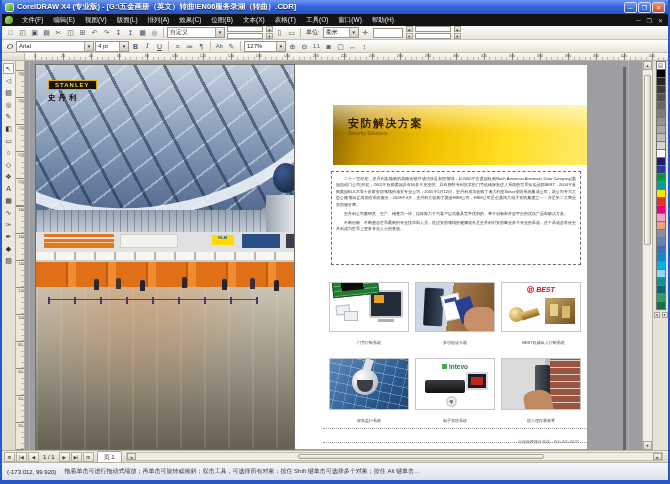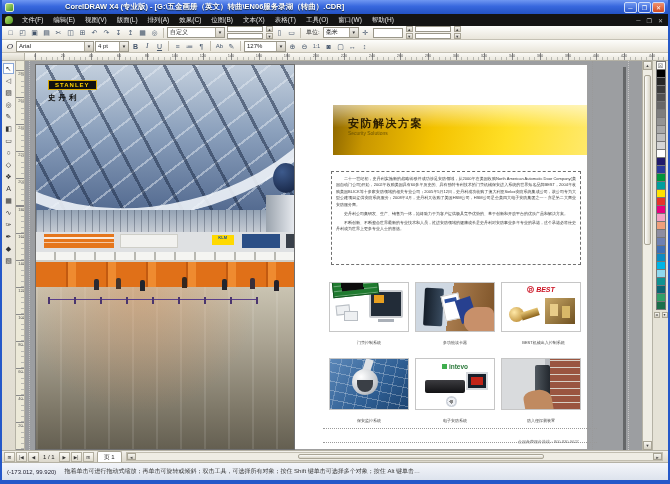--- a/index.html
+++ b/index.html
@@ -4,21 +4,21 @@
 <style>
   * { box-sizing: border-box; margin: 0; padding: 0; }
   html,body { width:670px; height:484px; overflow:hidden; font-family:"Liberation Sans","DejaVu Sans",sans-serif; background:#9c9ea1; }
   .window { width:670px; height:484px; display:flex; flex-direction:column;
             border-left:2px solid #2558c9; border-right:2px solid #2558c9; border-bottom:4px solid #2558c9; background:#ece9d8; }
 
   
   .titlebar { height:14px; flex:0 0 14px; display:flex; align-items:center; gap:3px; padding:0 3px;
               background:linear-gradient(180deg,#6f97f2 0%,#3868de 45%,#2352c4 100%); color:#fff; }
   .app-icon { width:9px; height:9px; border-radius:2px; background:linear-gradient(135deg,#b6e07c,#4d9427); border:1px solid #dfeecb; }
-  .title-text { font-size:7.5px; font-weight:bold; text-shadow:0 1px 1px #123; white-space:nowrap; overflow:hidden; flex:1;margin-left:48px; }
+  .title-text { font-size:7.5px; font-weight:bold; text-shadow:0 1px 1px #123; white-space:nowrap; overflow:hidden; flex:1; }
   .winbtns { display:flex; gap:1px; }
   .winbtn { width:13px; height:11px; font-size:6px; line-height:10px; text-align:center; color:#fff;
             background:linear-gradient(#6f97f2,#2a57cc); border:1px solid #cfdcf8; border-radius:2px; }
   .winbtn.close { background:linear-gradient(#f0926f,#d04a22); }
 
   
   .menubar { height:12px; flex:0 0 12px; background:#141414; display:flex; align-items:center; padding:0 2px; gap:0; }
   .menu-leaf { width:8px; height:8px; border-radius:50% 50% 50% 2px; background:linear-gradient(135deg,#b8e06a,#4f9a23); margin:0 4px 0 1px; }
   .menu-item { color:#e8e8e8; font-size:6.5px; padding:0 5px; line-height:12px; white-space:nowrap; }
   .menu-spacer { flex:1; }
@@ -110,21 +110,21 @@
        radial-gradient(ellipse at 40% 0%, rgba(224,118,40,.30), transparent 55%),
        repeating-linear-gradient(90deg, rgba(255,255,255,.10) 0 2px, transparent 2px 24px),
        linear-gradient(180deg,#cac4b2 0,#a9a291 35%,#7e7868 75%,#635e50 100%); }
   .ph-logo { position:absolute; left:12px; top:8px; z-index:5; }
   .logo-box { display:inline-block; background:#111; border:1px solid #d9a900; color:#ffd200; font-size:6px; font-weight:bold;
               padding:1px 6px; letter-spacing:1px; }
   .logo-cn { color:#111; font-size:7.5px; font-weight:bold; letter-spacing:3px; margin-top:2px; }
 
   
   .rpage { width:293px; height:100%; background:#fff; position:relative; border:1px solid #9f9f9f; border-left:none; overflow:visible; }
-  .banner { position:absolute; left:38px; top:40px; right:0; height:50px;
+  .banner { position:absolute; left:38px; top:40px; right:0; height:60px;
      background:linear-gradient(100deg,#8a6400 0%,#c99700 14%,#f3c200 40%,#ffdf26 68%,#ffe96a 100%); }
   .banner::before { content:""; position:absolute; inset:0; background:linear-gradient(180deg,rgba(255,255,255,.55),rgba(255,255,255,0) 45%); }
   .banner-title { position:absolute; left:15px; top:11px; font-size:11px; font-weight:bold; color:#2b1d00; letter-spacing:1.5px; }
   .banner-sub { position:absolute; left:15px; top:26px; font-size:8px; color:#6b5200; transform:scale(.62); transform-origin:left top; }
   .textblock { position:absolute; left:36px; top:106px; width:250px; height:94px; border:1px dashed #707070; padding:3px 4px; overflow:hidden; }
   .ptext { width:200%; transform:scale(.5); transform-origin:0 0; font-size:8px; line-height:13px; color:#3a3a3a; text-align:justify; }
   .ptext p { text-indent:2em; margin-bottom:5px; }
   .grid { position:absolute; left:34px; top:217px; width:254px; }
   .prow { display:flex; gap:6px; }
   .pcell { width:80px; }

